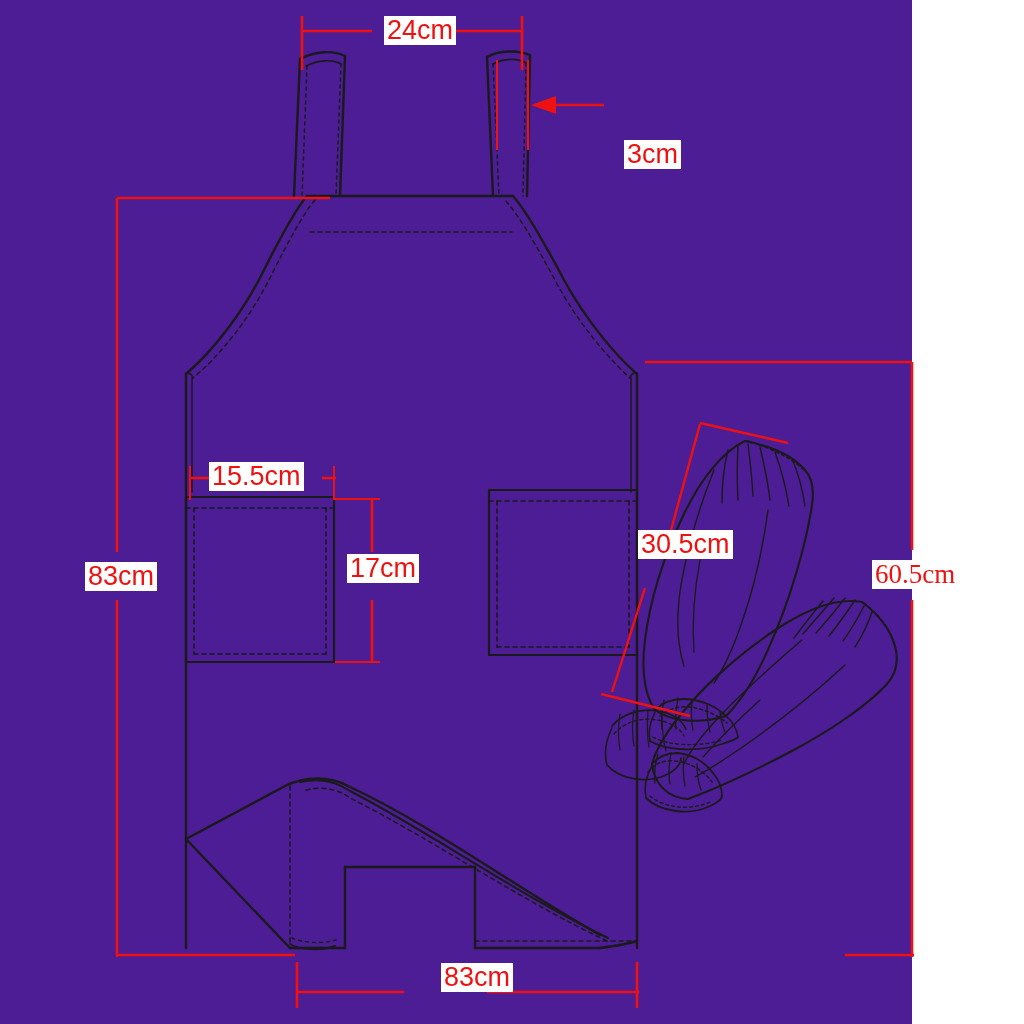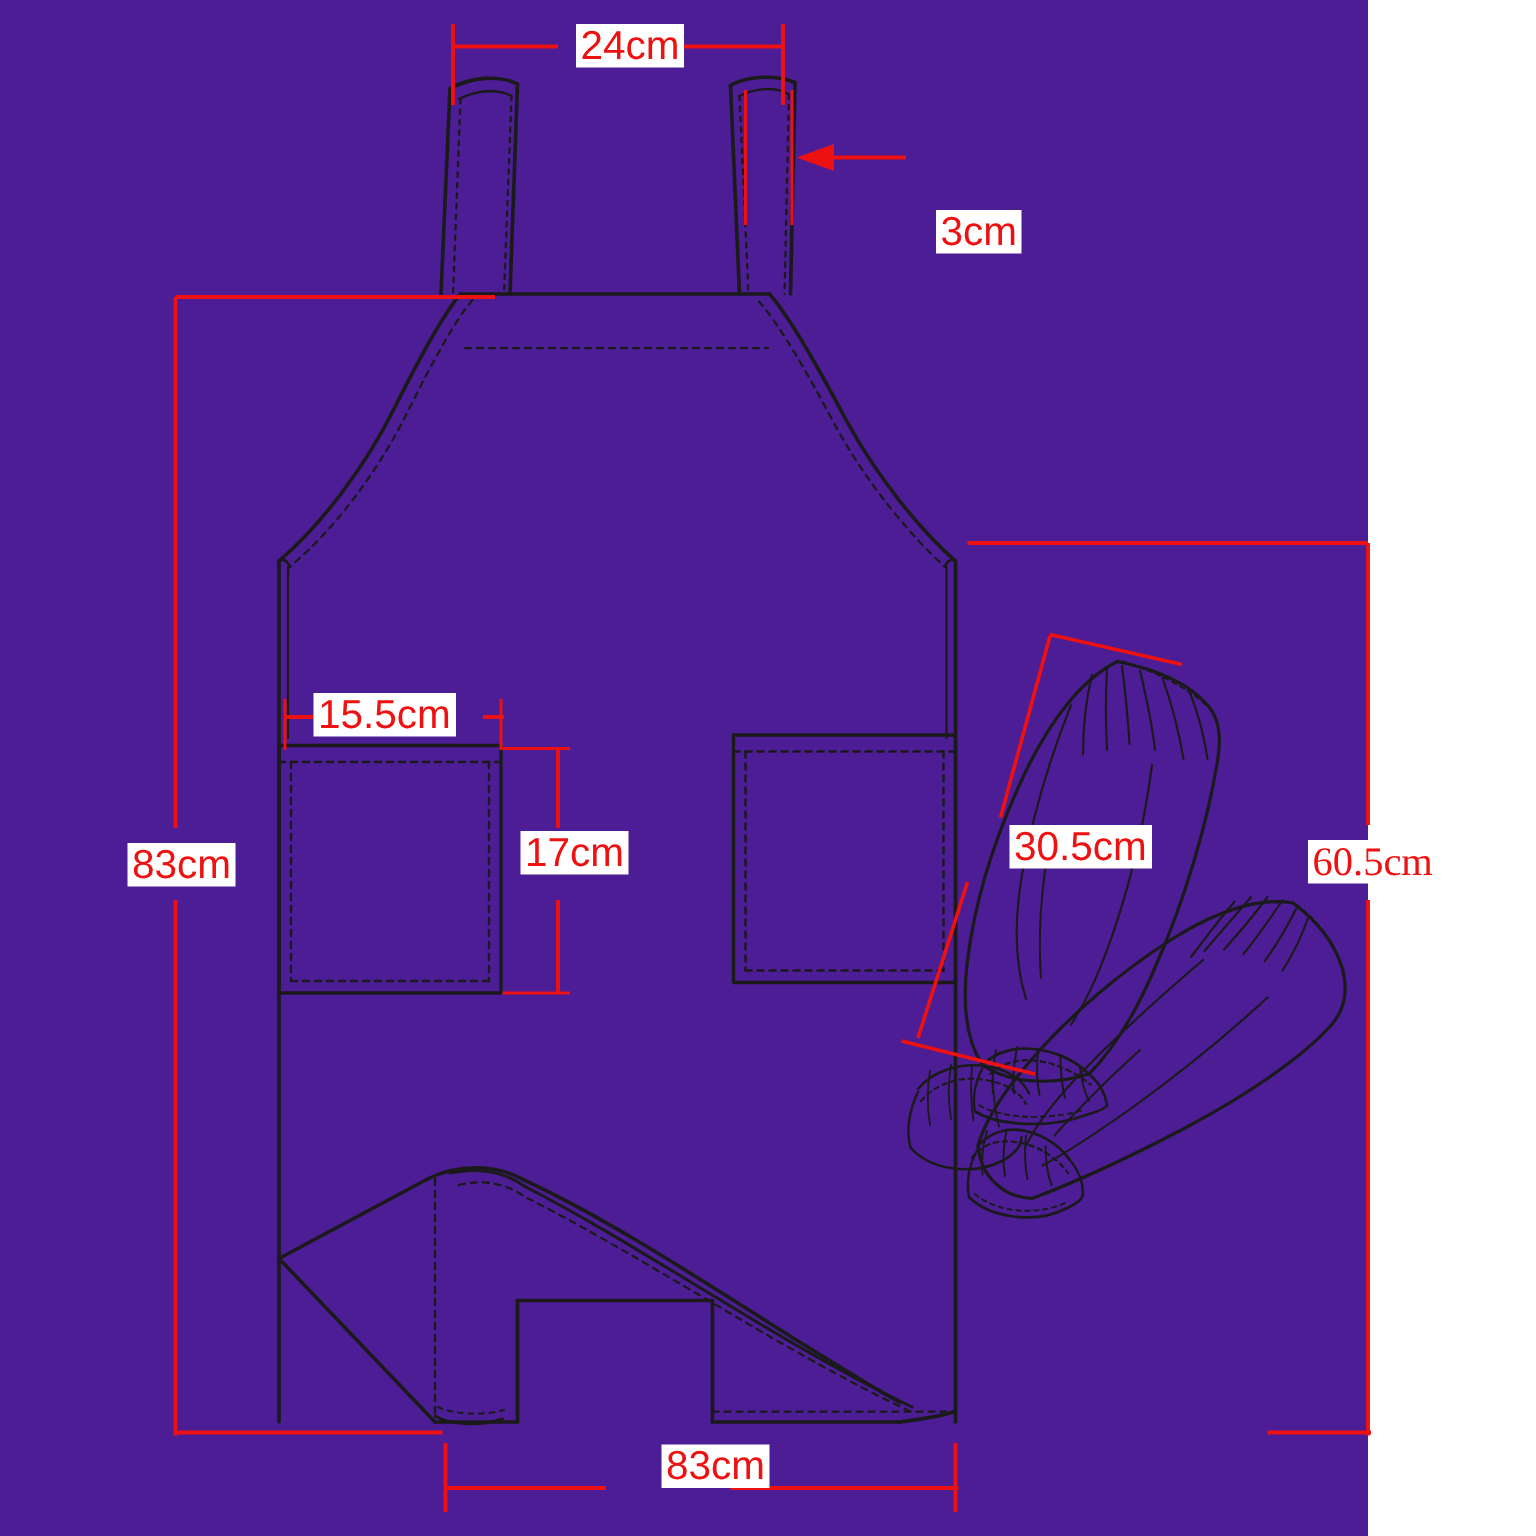--- a/index.html
+++ b/index.html
@@ -257,19 +257,19 @@
   <div class="dim-label" style="left:384px; top:16px;">24cm</div>
 
   <div class="dim-label" style="left:624px; top:92px;margin-top:48px;">3cm</div>
 
   <div class="dim-label" style="left:85px; top:562px;">83cm</div>
 
   <div class="dim-label" style="left:209px; top:462px;">15.5cm</div>
 
   <div class="dim-label" style="left:347px; top:554px;">17cm</div>
 
-  <div class="dim-label" style="left:638px; top:550px;margin-left:35px;">30.5cm</div>
+  <div class="dim-label" style="left:638px; top:530px;">30.5cm</div>
 
   <div class="dim-label" style="left:872px; top:560px;font-family:Liberation Serif, serif;">60.5cm</div>
 
   <div class="dim-label" style="left:441px; top:963px;">83cm</div>
 
 </div>
 
 </body></html>

